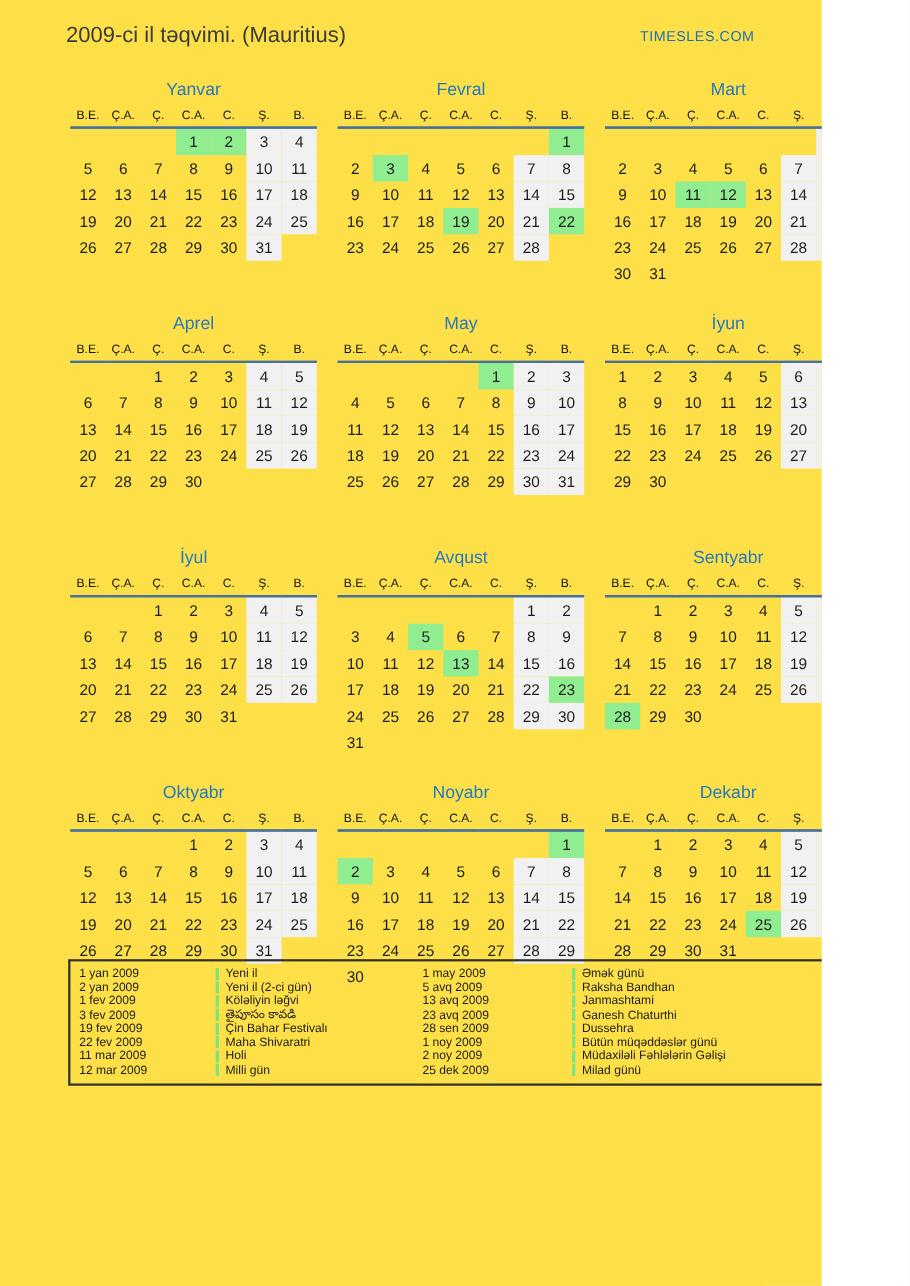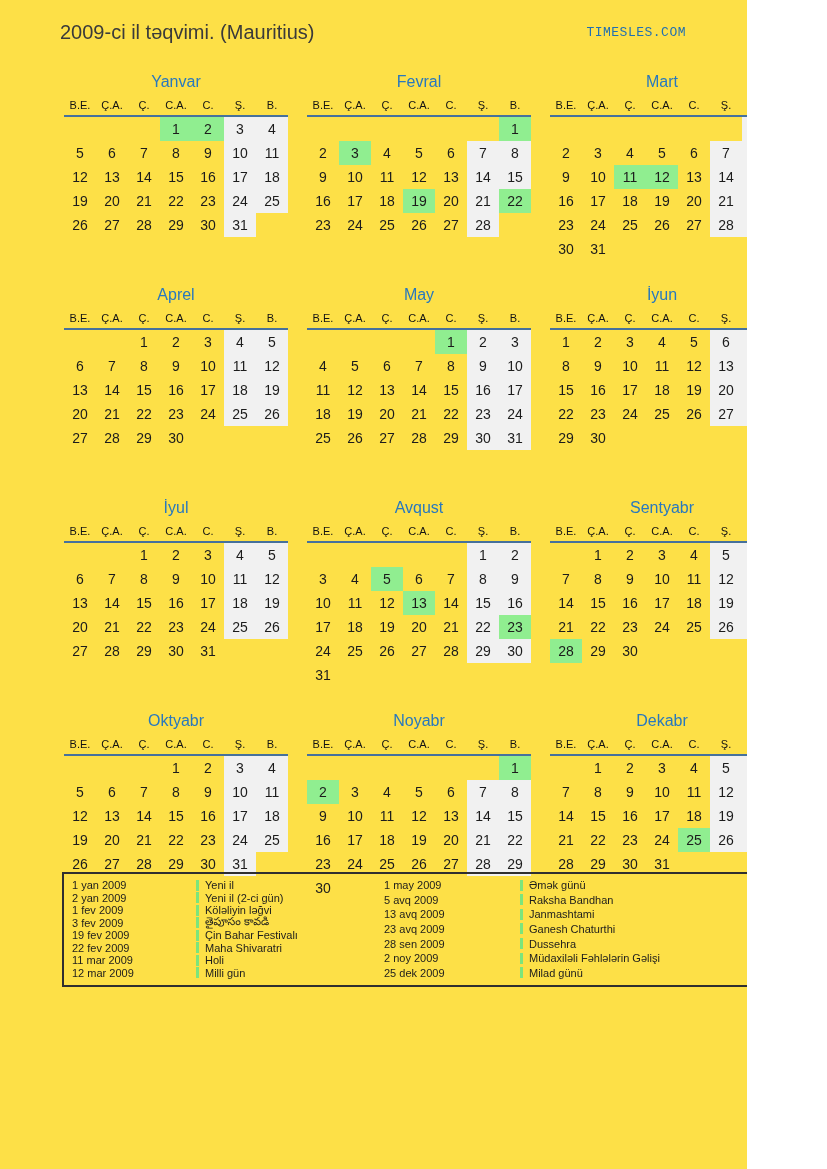--- a/index.html
+++ b/index.html
@@ -5,21 +5,21 @@
   html,body { margin:0; padding:0; background:#fff; }
   .page {
     position:relative; width:747px; height:1169px; background:#fde047;
     font-family:"Liberation Sans", sans-serif; color:#1c1c1c; overflow:hidden;
   }
   .page-title {
     position:absolute; left:60px; top:21px; font-size:20px; color:#3a3a3a;
   }
   .brand-link {
     position:absolute; right:61px; top:25px; font-size:13px; letter-spacing:0.5px;
-    color:#1f6fb2; text-decoration:none; cursor:pointer;font-family:Liberation Mono, monospace;
+    color:#1f6fb2; text-decoration:none; cursor:pointer;
   }
   .months-grid {
     position:absolute; left:64px; top:73px;
     display:grid; grid-template-columns:repeat(3, 224px);
     column-gap:19px; grid-auto-rows:213px;
   }
   .month { width:224px; }
   .month-title {
     text-align:center; font-size:16px; color:#2878be; height:20px;
     margin-bottom:4px; cursor:pointer;
@@ -904,20 +904,25 @@
           <span class="legend-date">23 avq 2009</span>
           <span class="legend-bar"></span>
           <span class="legend-name">Ganesh Chaturthi</span>
         </div>
         <div class="legend-item">
           <span class="legend-date">28 sen 2009</span>
           <span class="legend-bar"></span>
           <span class="legend-name">Dussehra</span>
         </div>
         <div class="legend-item">
+          <span class="legend-date">1 noy 2009</span>
+          <span class="legend-bar"></span>
+          <span class="legend-name">Bütün müqəddəslər günü</span>
+        </div>
+        <div class="legend-item">
           <span class="legend-date">2 noy 2009</span>
           <span class="legend-bar"></span>
           <span class="legend-name">Müdaxiləli Fəhlələrin Gəlişi</span>
         </div>
         <div class="legend-item">
           <span class="legend-date">25 dek 2009</span>
           <span class="legend-bar"></span>
           <span class="legend-name">Milad günü</span>
         </div>
       </div>

